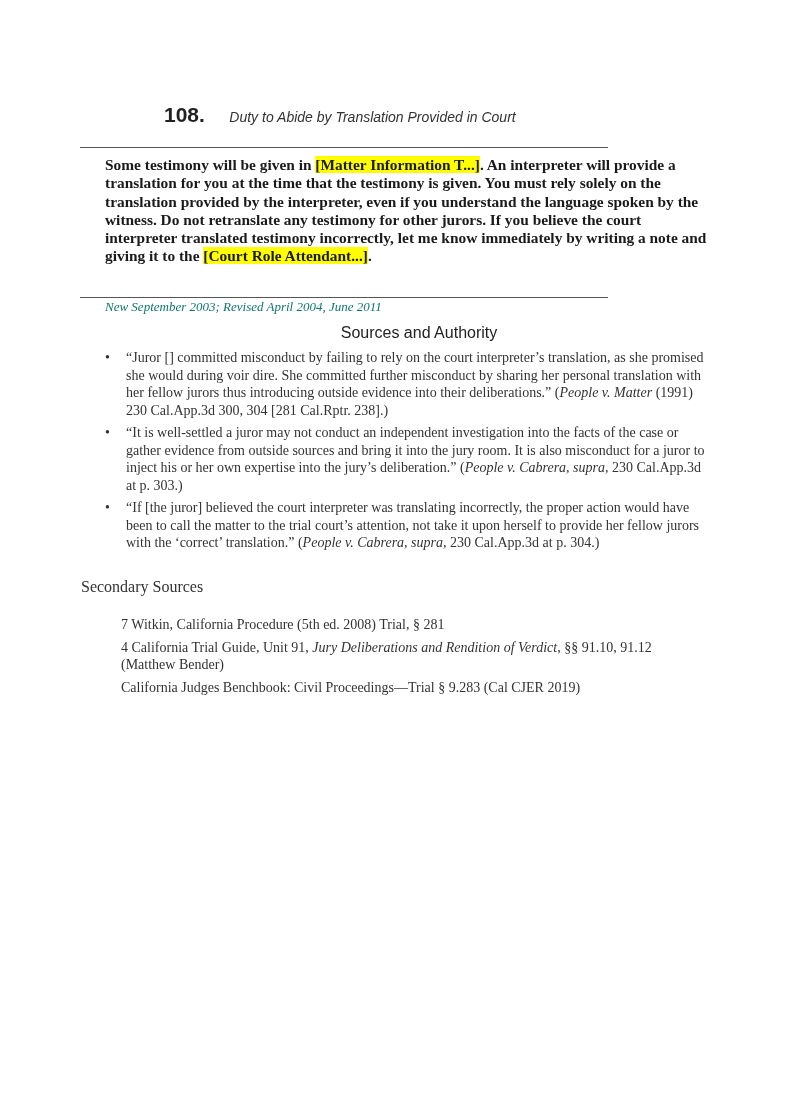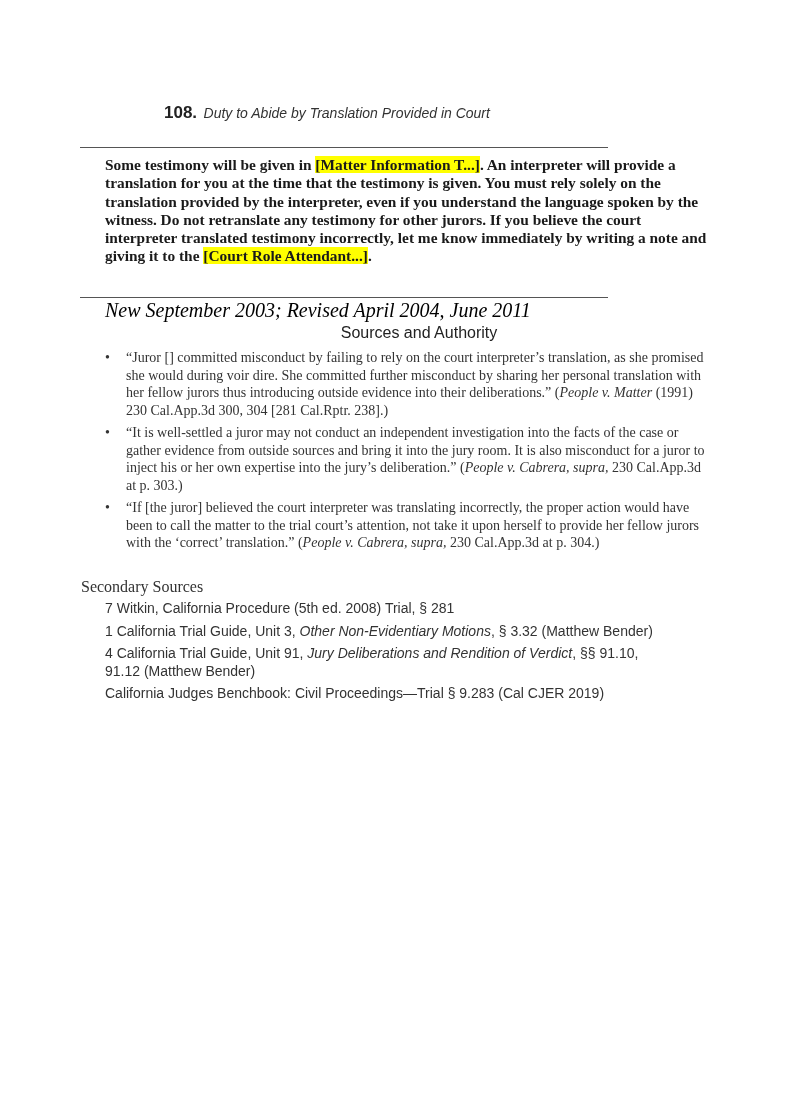--- a/index.html
+++ b/index.html
@@ -15,29 +15,29 @@
       color: #222;
     }
     .title {
       position: absolute;
       left: 164px;
       top: 103px;
       font-family: "Liberation Sans", sans-serif;
       white-space: nowrap;
     }
     .title .num {
-      font-size: 17px;
+      font-size: 21px;
       font-weight: bold;
       color: #222;
     }
     .title .name {
       font-size: 14px;
       font-style: italic;
       color: #333;
-      margin-left: 2px;
+      margin-left: 20px;
     }
     .rule {
       position: absolute;
       left: 80px;
       width: 528px;
       height: 0;
       border-top: 1.5px solid #555;
     }
     .instruction {
       position: absolute;
@@ -52,22 +52,22 @@
     }
     .hl {
       background: #ffff00;
     }
     .history {
       position: absolute;
       left: 105px;
       top: 299px;
       font-family: "Liberation Serif", serif;
       font-style: italic;
-      font-size: 20px;
-      color: #000000;
+      font-size: 13px;
+      color: #0f766e;
       white-space: nowrap;
     }
     .sources-heading {
       position: absolute;
       left: 0;
       width: 800px;
       top: 324px;
       text-align: center;
       font-family: "Liberation Sans", sans-serif;
       font-size: 16px;
@@ -104,24 +104,24 @@
       top: 578px;
       font-family: "Liberation Serif", serif;
       font-size: 16px;
       color: #333;
     }
     .secondary-list {
       position: absolute;
       left: 105px;
       top: 600px;
       width: 590px;
-      margin: 0;
+      margin: 16px;
       padding: 0;
       list-style: none;
-      font-family: Liberation Sans, sans-serif;
+      font-family: Liberation Serif, serif;
       font-size: 14px;
       line-height: 17.5px;
       color: #333;
     }
     .secondary-list li {
       margin-bottom: 5px;
     }
     i { font-style: italic; }
   </style>
 </head>
@@ -158,22 +158,19 @@
     <span>“If [the juror] believed the court interpreter was translating incorrectly, the proper action would have been to call the matter to the trial court’s attention, not  take it upon herself to provide her fellow jurors with the ‘correct’ translation.” (</span><i>People v. Cabrera, supra,</i><span> 230 Cal.App.3d at p. 304.)</span>
   </li>
 </ul>
 
 <div class="secondary-heading">Secondary Sources</div>
 
 <ul class="secondary-list">
   <li>
     <span>7 Witkin, California Procedure (5th ed. 2008) Trial, § 281</span><i></i><span></span>
   </li>
-  <li>
-    <span>1 California Trial Guide, Unit 3, </span><i>Other Non-Evidentiary Motions</i><span>, § 3.32 (Matthew Bender)</span>
-  </li>
   <li style="width:560px;">
     <span>4 California Trial Guide, Unit 91, </span><i>Jury Deliberations and Rendition of Verdict</i><span>, §§ 91.10, 91.12 (Matthew Bender)</span>
   </li>
   <li>
     <span>California Judges Benchbook: Civil Proceedings—Trial § 9.283 (Cal CJER 2019)</span><i></i><span></span>
   </li>
 </ul>
 
 </body></html>

